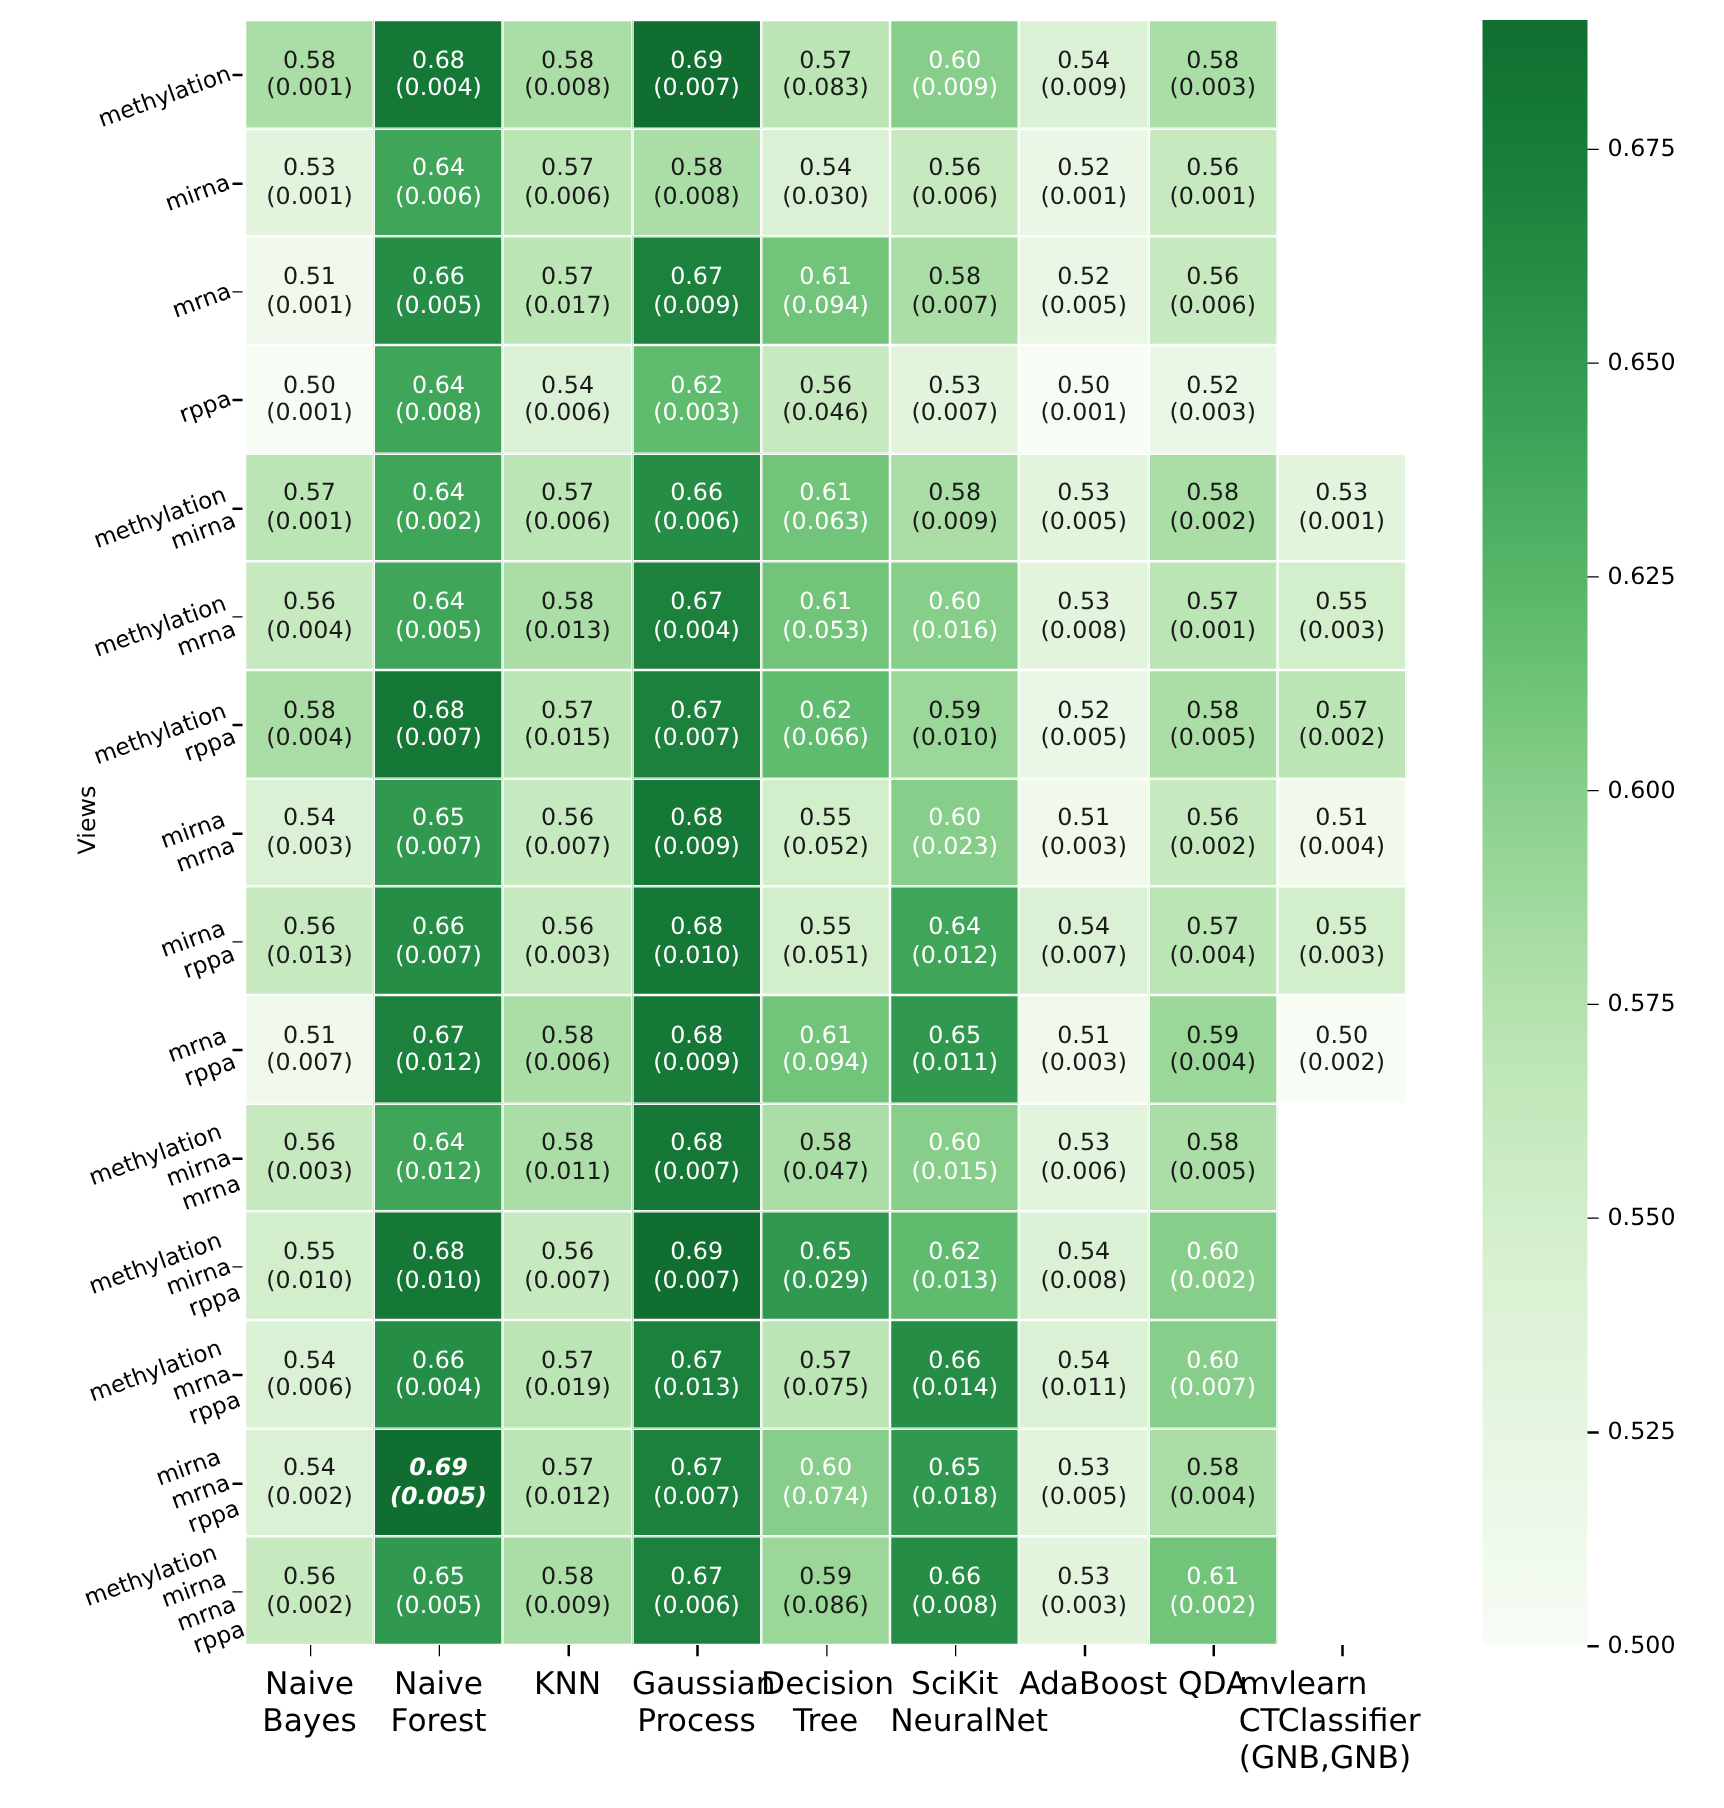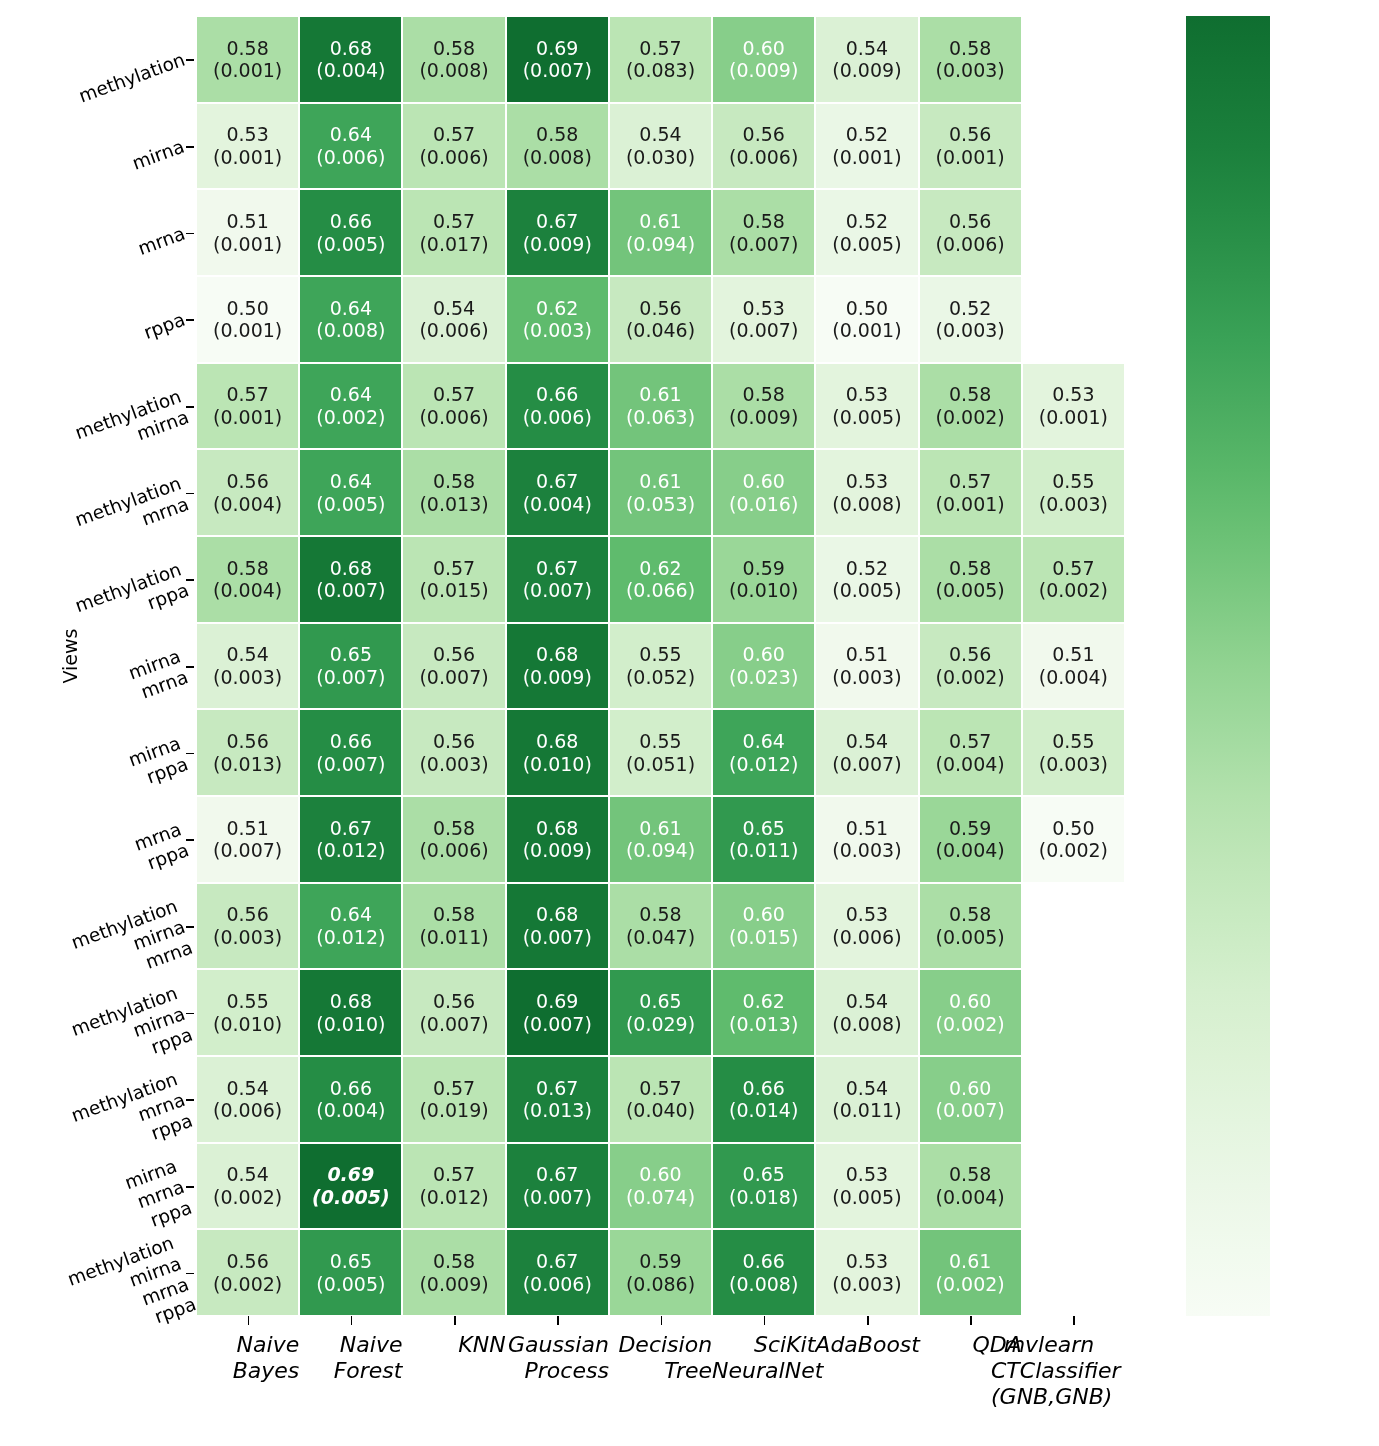--- a/index.html
+++ b/index.html
@@ -109,24 +109,23 @@
     position: absolute;
     left: 196px;
     top: 1316px;
     width: 929px;
     height: 90px;
   }
   .xtick {
     position: absolute;
     top: 16px;
     width: 103.2px;
-    text-align: right;
-    font-size: 22px;
+    text-align: center;
+    font-size: 25px;
     line-height: 1.18;
-    font-style: italic;
   }
   .xtick-dash {
     position: absolute;
     top: 0;
     width: 1.6px;
     height: 9px;
     background: #000;
   }
 
   
@@ -676,21 +675,21 @@
         <div class="hm-cell" style="left: 206.444px; width: 103.222px; height: 86.6667px; background: rgb(187, 229, 180); color: rgb(26, 26, 26);">
           <span class="v1">0.57</span>
           <span class="v2">(0.019)</span>
         </div>
         <div class="hm-cell" style="left: 309.667px; width: 103.222px; height: 86.6667px; background: rgb(28, 129, 61); color: rgb(255, 255, 255);">
           <span class="v1">0.67</span>
           <span class="v2">(0.013)</span>
         </div>
         <div class="hm-cell" style="left: 412.889px; width: 103.222px; height: 86.6667px; background: rgb(187, 229, 180); color: rgb(26, 26, 26);">
           <span class="v1">0.57</span>
-          <span class="v2">(0.040)</span>
+          <span class="v2">(0.075)</span>
         </div>
         <div class="hm-cell" style="left: 516.111px; width: 103.222px; height: 86.6667px; background: rgb(37, 141, 69); color: rgb(255, 255, 255);">
           <span class="v1">0.66</span>
           <span class="v2">(0.014)</span>
         </div>
         <div class="hm-cell" style="left: 619.333px; width: 103.222px; height: 86.6667px; background: rgb(219, 241, 213); color: rgb(26, 26, 26);">
           <span class="v1">0.54</span>
           <span class="v2">(0.011)</span>
         </div>
         <div class="hm-cell" style="left: 722.556px; width: 103.222px; height: 86.6667px; background: rgb(135, 206, 138); color: rgb(255, 255, 255);">
@@ -809,20 +808,38 @@
       <div class="xtick-dash" style="left: 877.389px;"></div>
       <div class="xtick" style="left: 795px; width: 103.222px;">
         <div>mvlearn</div>
         <div>CTClassifier</div>
         <div>(GNB,GNB)</div>
       </div>
     </div>
 
 
   <div id="colorbar" style="background: linear-gradient(rgb(15, 110, 48) 0%, rgb(21, 119, 54) 5%, rgb(27, 128, 60) 10%, rgb(36, 139, 68) 15%, rgb(47, 150, 77) 20%, rgb(58, 162, 87) 25%, rgb(74, 172, 96) 30%, rgb(89, 183, 105) 35%, rgb(107, 193, 117) 40%, rgb(126, 202, 131) 45%, rgb(145, 211, 145) 50%, rgb(161, 218, 159) 55%, rgb(178, 225, 172) 60%, rgb(191, 230, 184) 65%, rgb(202, 235, 195) 70%, rgb(213, 239, 206) 75%, rgb(221, 242, 214) 80%, rgb(228, 245, 223) 85%, rgb(235, 247, 231) 90%, rgb(241, 250, 238) 95%, rgb(247, 252, 245) 100%);"></div>
+  <div id="cbar-ticks">
+      <div class="cb-tick-dash" style="top: 102.632px;"></div>
+      <div class="cb-tick-label" style="top: 102.632px;">0.675</div>
+      <div class="cb-tick-dash" style="top: 273.684px;"></div>
+      <div class="cb-tick-label" style="top: 273.684px;">0.650</div>
+      <div class="cb-tick-dash" style="top: 444.737px;"></div>
+      <div class="cb-tick-label" style="top: 444.737px;">0.625</div>
+      <div class="cb-tick-dash" style="top: 615.789px;"></div>
+      <div class="cb-tick-label" style="top: 615.789px;">0.600</div>
+      <div class="cb-tick-dash" style="top: 786.842px;"></div>
+      <div class="cb-tick-label" style="top: 786.842px;">0.575</div>
+      <div class="cb-tick-dash" style="top: 957.895px;"></div>
+      <div class="cb-tick-label" style="top: 957.895px;">0.550</div>
+      <div class="cb-tick-dash" style="top: 1128.95px;"></div>
+      <div class="cb-tick-label" style="top: 1128.95px;">0.525</div>
+      <div class="cb-tick-dash" style="top: 1300px;"></div>
+      <div class="cb-tick-label" style="top: 1300px;">0.500</div>
+    </div>
 
 <div class="ytick-dash" style="top: 59.3333px;"></div>
     <div class="ytick-dash" style="top: 146px;"></div>
     <div class="ytick-dash" style="top: 232.667px;"></div>
     <div class="ytick-dash" style="top: 319.333px;"></div>
     <div class="ytick-dash" style="top: 406px;"></div>
     <div class="ytick-dash" style="top: 492.667px;"></div>
     <div class="ytick-dash" style="top: 579.333px;"></div>
     <div class="ytick-dash" style="top: 666px;"></div>
     <div class="ytick-dash" style="top: 752.667px;"></div>

